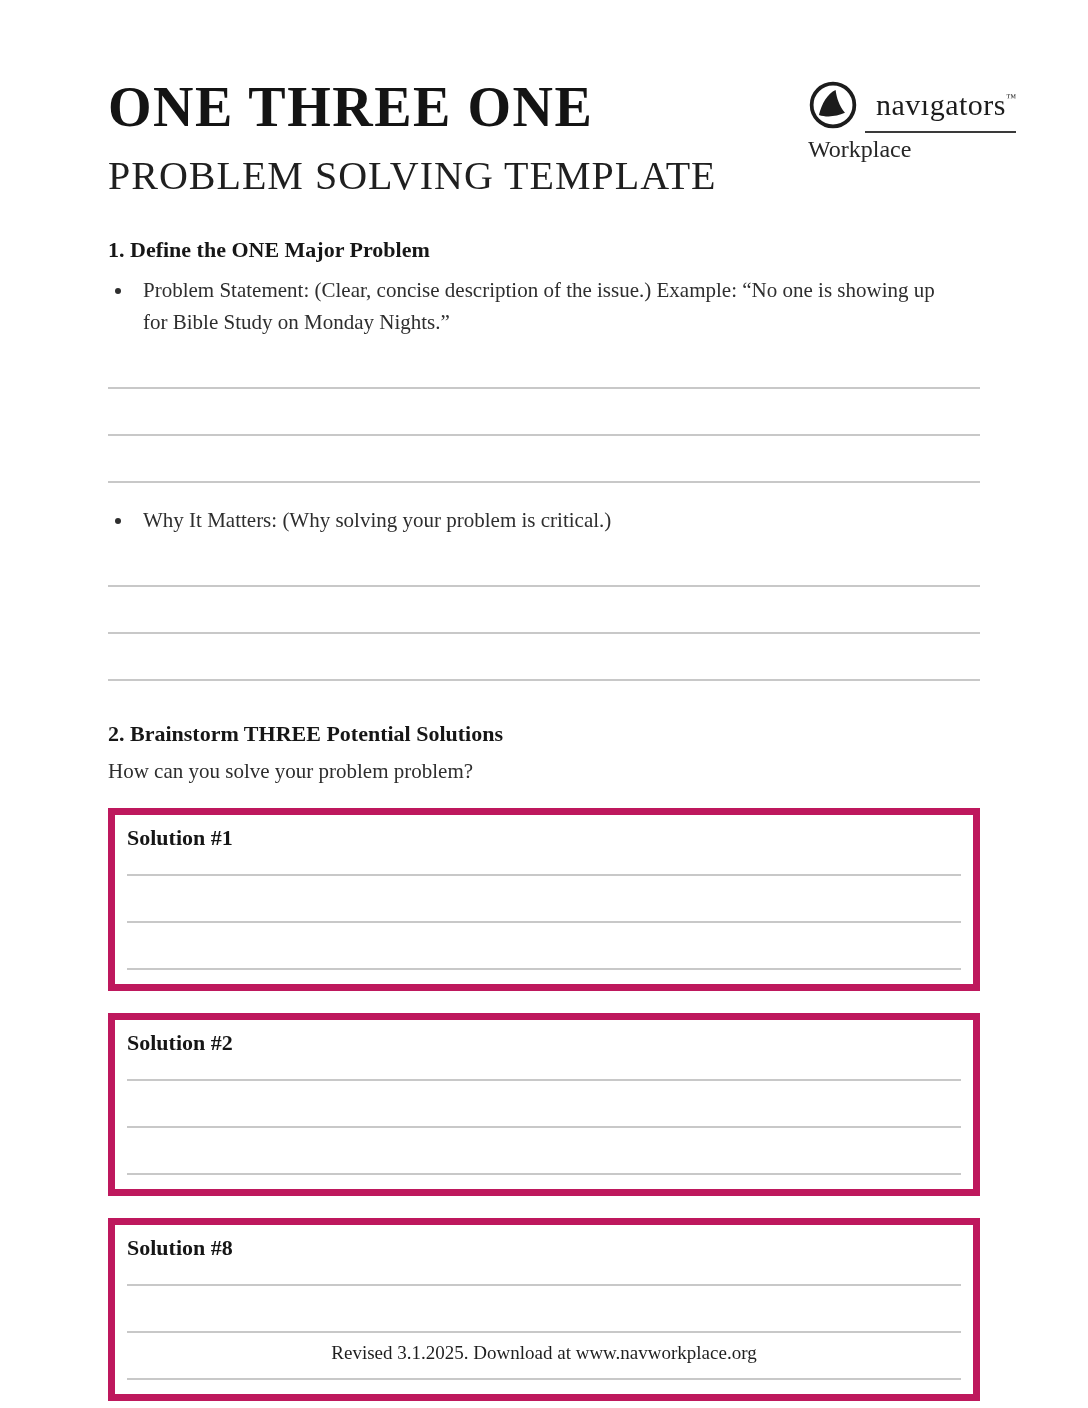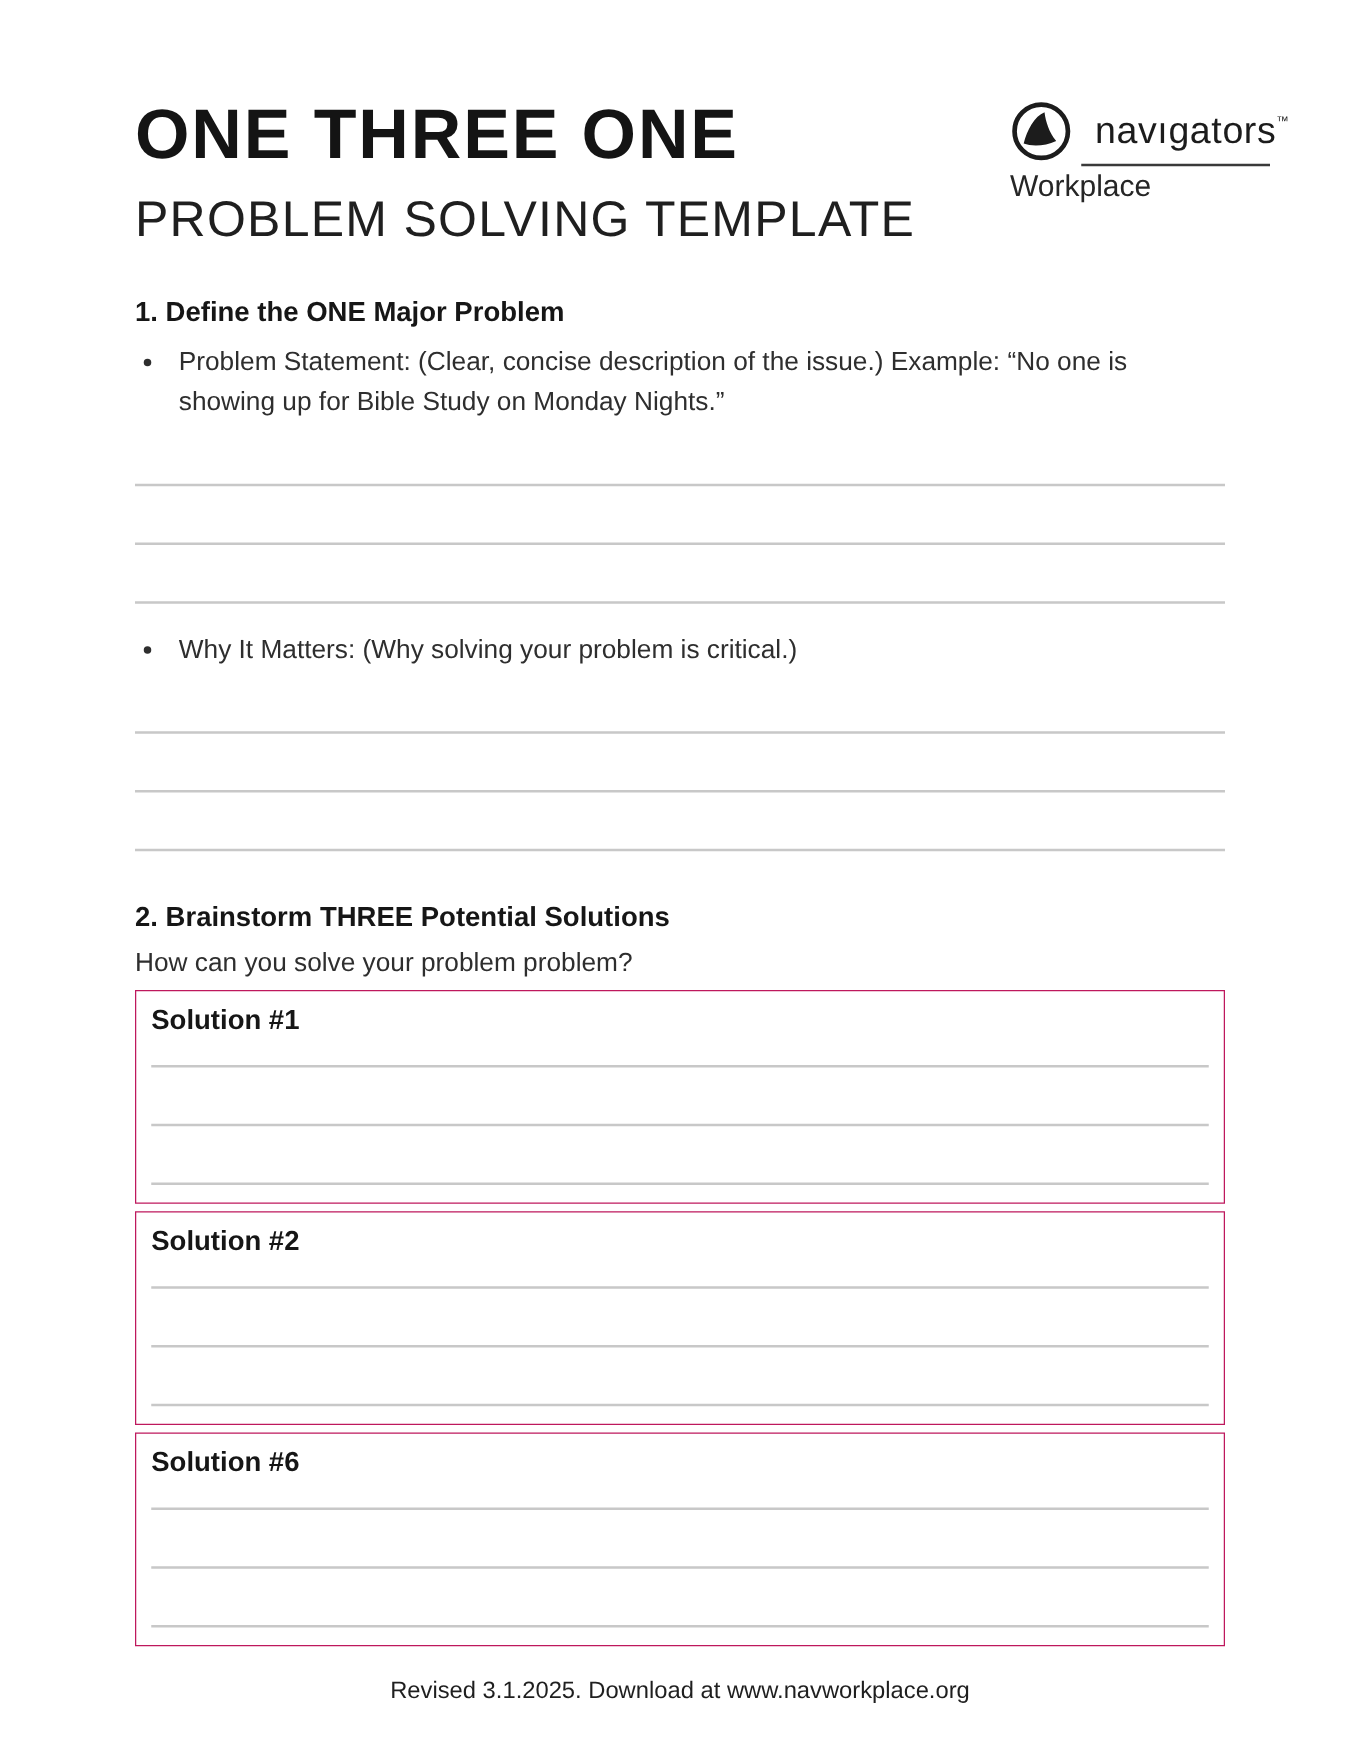--- a/index.html
+++ b/index.html
@@ -1,21 +1,21 @@
 <!DOCTYPE html>
 <html><head>
 <meta charset="utf-8">
 <style>
   html, body { margin: 0; padding: 0; background: #ffffff; }
   .page {
     position: relative;
     width: 1088px;
     height: 1408px;
     background: #ffffff;
-    font-family: Liberation Sans, sans-serif;
+    font-family: Liberation Serif, serif;
     color: #2e2e2e;
     overflow: hidden;
   }
   .content { padding: 78px 108px 0 108px; }
 
   
   .title {
     font-size: 56px;
     font-weight: 900;
     letter-spacing: 1.5px;
@@ -64,22 +64,22 @@
   }
   .bullets.second { margin-top: 21px; }
 
   .write-lines { margin-top: 4px; }
   .write-line { height: 45px; border-bottom: 2px solid #c8c8c8; }
 
   .section-2 { margin-top: 40px; }
   .solutions-intro { font-size: 21px; line-height: 30px; color: #2e2e2e; margin-top: 9px; }
 
   .solution-box {
-    border: 1px solid #be185d;
-    margin-top: 6px;
+    border: 7px solid #be185d;
+    margin-top: 22px;
     padding: 8px 10px 14px 10px;
   }
   .solution-label {
     font-size: 22px;
     font-weight: 700;
     color: #161616;
     padding: 2px 2px 0 2px;
   }
   .box-line { height: 45px; border-bottom: 2px solid #c8c8c8; margin: 0 2px; }
   .box-line.first { height: 23px; }
@@ -134,21 +134,21 @@
       </div>
 
       <div class="solution-box">
         <div class="solution-label">Solution #2</div>
         <div class="box-line first"></div>
         <div class="box-line"></div>
         <div class="box-line"></div>
       </div>
 
       <div class="solution-box">
-        <div class="solution-label">Solution #6</div>
+        <div class="solution-label">Solution #8</div>
         <div class="box-line first"></div>
         <div class="box-line"></div>
         <div class="box-line"></div>
       </div>
     </div>
   </div>
 
   <div class="logo">
     <div class="logo-row">
       <span class="logo-icon">

